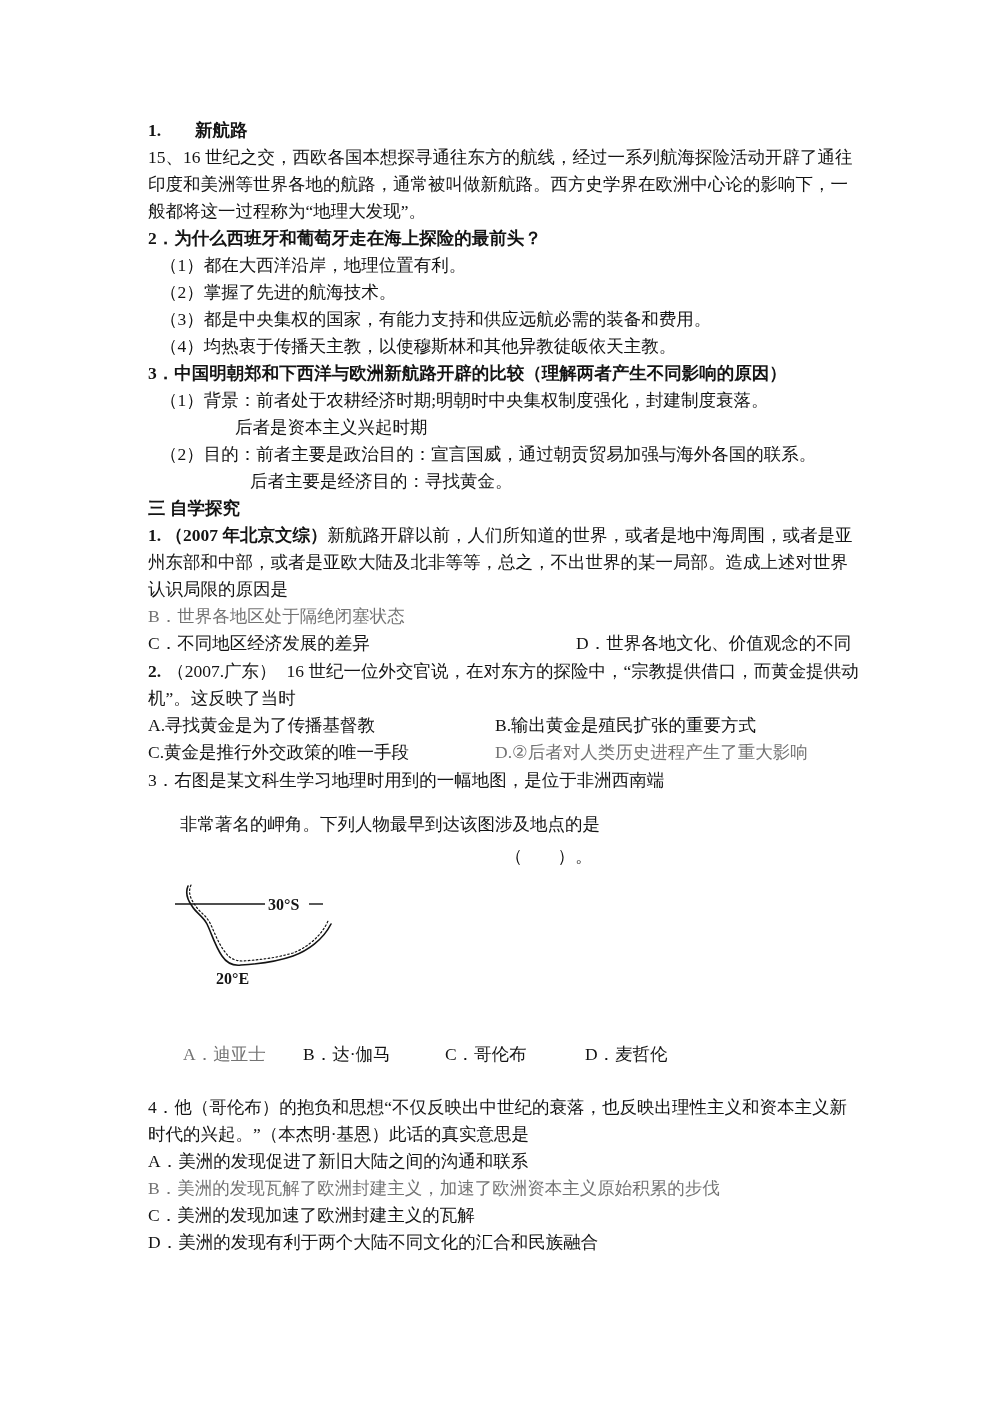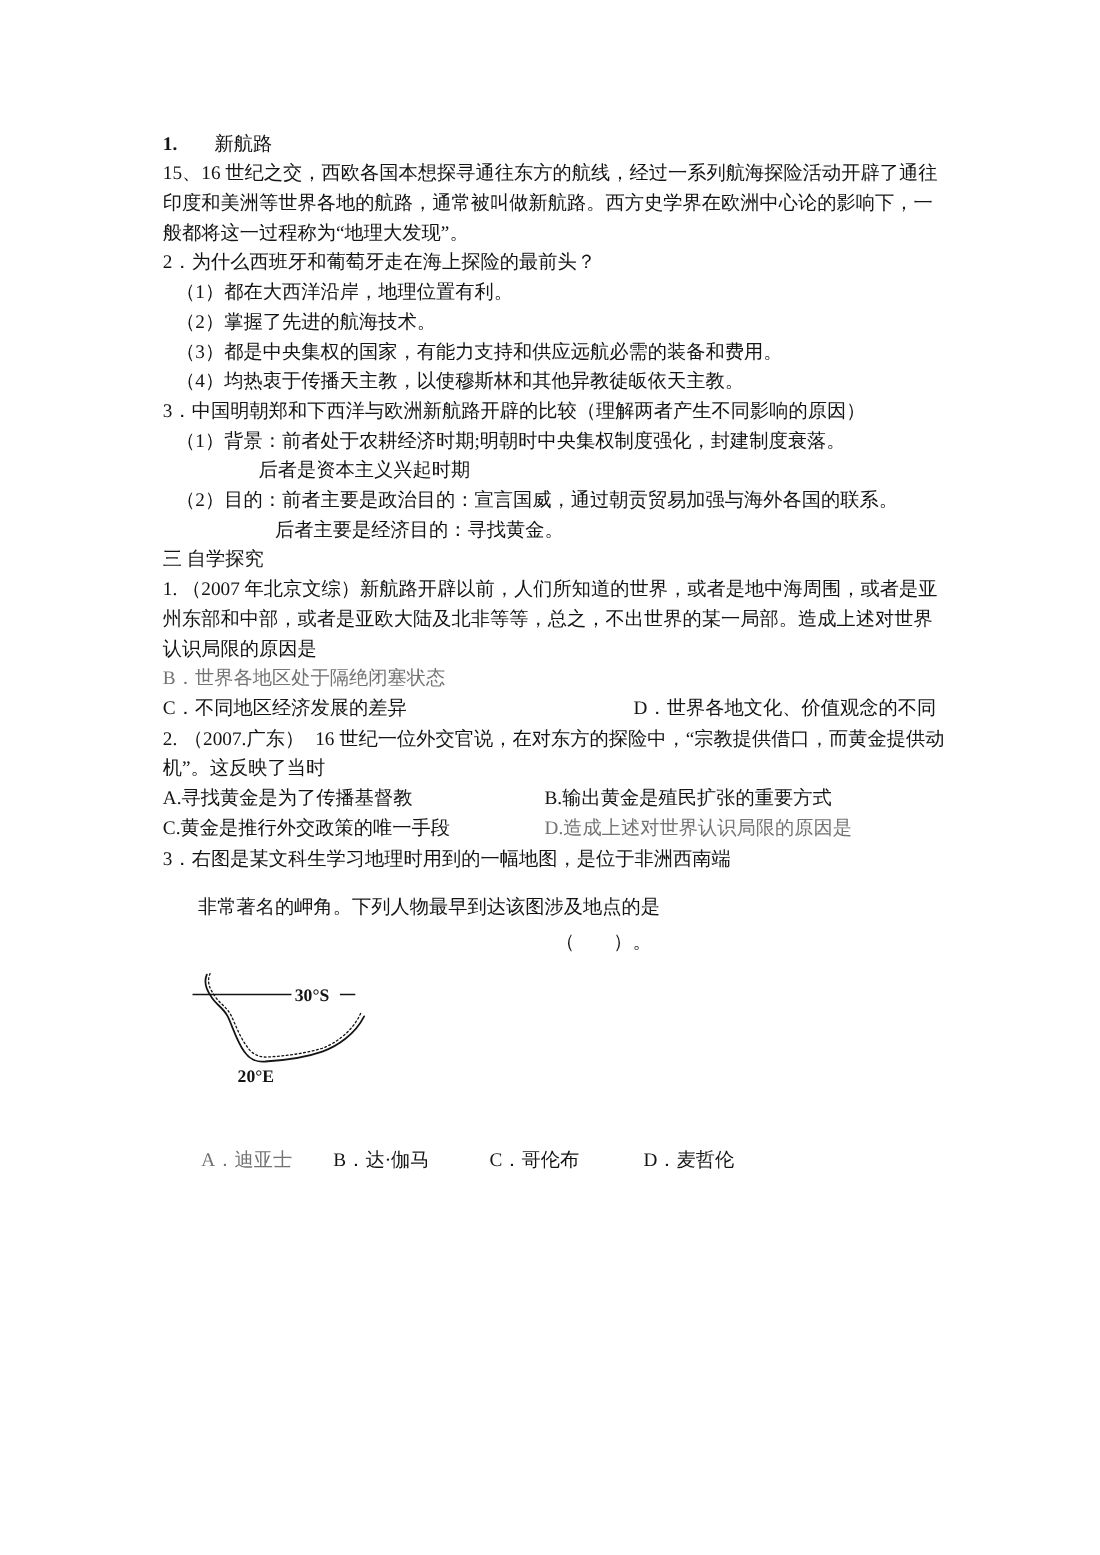--- a/index.html
+++ b/index.html
@@ -4,21 +4,21 @@
 <style>
   html, body { margin: 0; padding: 0; background: #ffffff; }
   body {
     width: 1000px; height: 1414px;
     font-family: "Liberation Serif", "DejaVu Serif", serif;
     color: #141414;
     -webkit-font-smoothing: antialiased;
   }
   .page { padding: 117px 140px 40px 148px; width: 712px; box-sizing: content-box; }
   p { margin: 0; font-size: 17.5px; line-height: 27px; }
-  .bold { font-weight: normal; }
+  .bold { font-weight: bold; }
   .red { color: #737373; }
   
   .h-row { display: flex; }
   .h-num { width: 47px; font-weight: bold; }
   
   .indent-12 { padding-left: 12px; }
   .sub1 { padding-left: 87px; }
   .sub2 { padding-left: 102px; }
   
   .optrow { display: flex; }
@@ -75,21 +75,21 @@
     <p>D．世界各地文化、价值观念的不同</p>
   </div>
 
   <p class="q-gap"><span class="bold">2.</span><span class="q2-tag">（2007.广东）</span><span>16 世纪一位外交官说，在对东方的探险中，“宗教提供借口，而黄金提供动机”。这反映了当时</span></p>
   <div class="optrow">
     <p class="q2-left">A.寻找黄金是为了传播基督教</p>
     <p>B.输出黄金是殖民扩张的重要方式</p>
   </div>
   <div class="optrow">
     <p class="q2-left">C.黄金是推行外交政策的唯一手段</p>
-    <p class="red">D.造成上述对世界认识局限的原因是</p>
+    <p class="red">D.②后者对人类历史进程产生了重大影响</p>
   </div>
 
   <p class="q-gap">3．右图是某文科生学习地理时用到的一幅地图，是位于非洲西南端</p>
   <p class="q3-line2">非常著名的岬角。下列人物最早到达该图涉及地点的是</p>
   <p class="q3-paren">（　　）。</p>
 
   <svg class="map-figure map-svg" width="172" height="112" viewBox="0 0 172 112" xmlns="http://www.w3.org/2000/svg">
 
     <line x1="3" y1="24" x2="93" y2="24" stroke="#141414" stroke-width="1.4"></line>
     <text x="96" y="30">30°S</text>
@@ -102,14 +102,21 @@
     <text x="44" y="104">20°E</text>
   </svg>
 
   <p class="q3-options">
     <span class="opt q3-opt-a red">A．迪亚士</span>
     <span class="opt q3-opt-b">B．达·伽马</span>
     <span class="opt q3-opt-c">C．哥伦布</span>
     <span class="opt q3-opt-d">D．麦哲伦</span>
   </p>
 
+  <div class="q4">
+    <p>4．他（哥伦布）的抱负和思想“不仅反映出中世纪的衰落，也反映出理性主义和资本主义新时代的兴起。”（本杰明·基恩）此话的真实意思是</p>
+    <p class="opt-line">A．美洲的发现促进了新旧大陆之间的沟通和联系</p>
+    <p class="opt-line red">B．美洲的发现瓦解了欧洲封建主义，加速了欧洲资本主义原始积累的步伐</p>
+    <p class="opt-line">C．美洲的发现加速了欧洲封建主义的瓦解</p>
+    <p class="opt-line">D．美洲的发现有利于两个大陆不同文化的汇合和民族融合</p>
+  </div>
 
 </div>
 
 </body></html>

